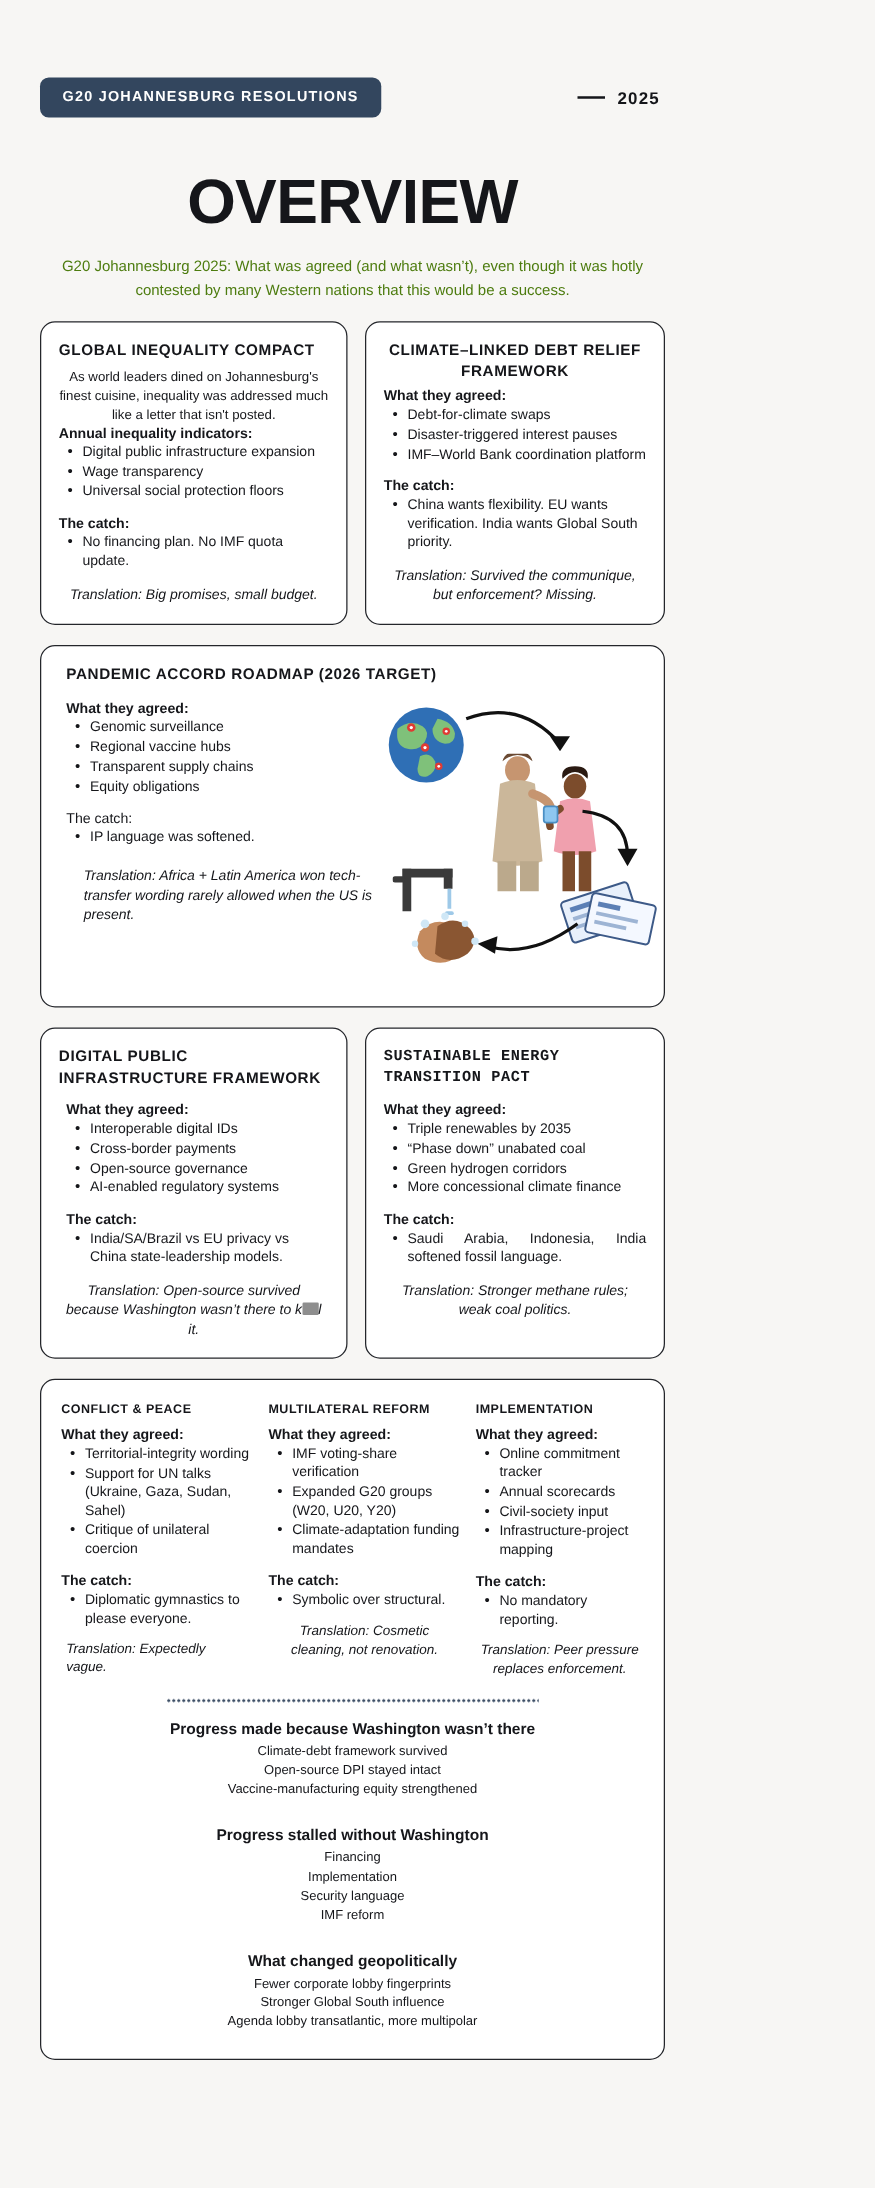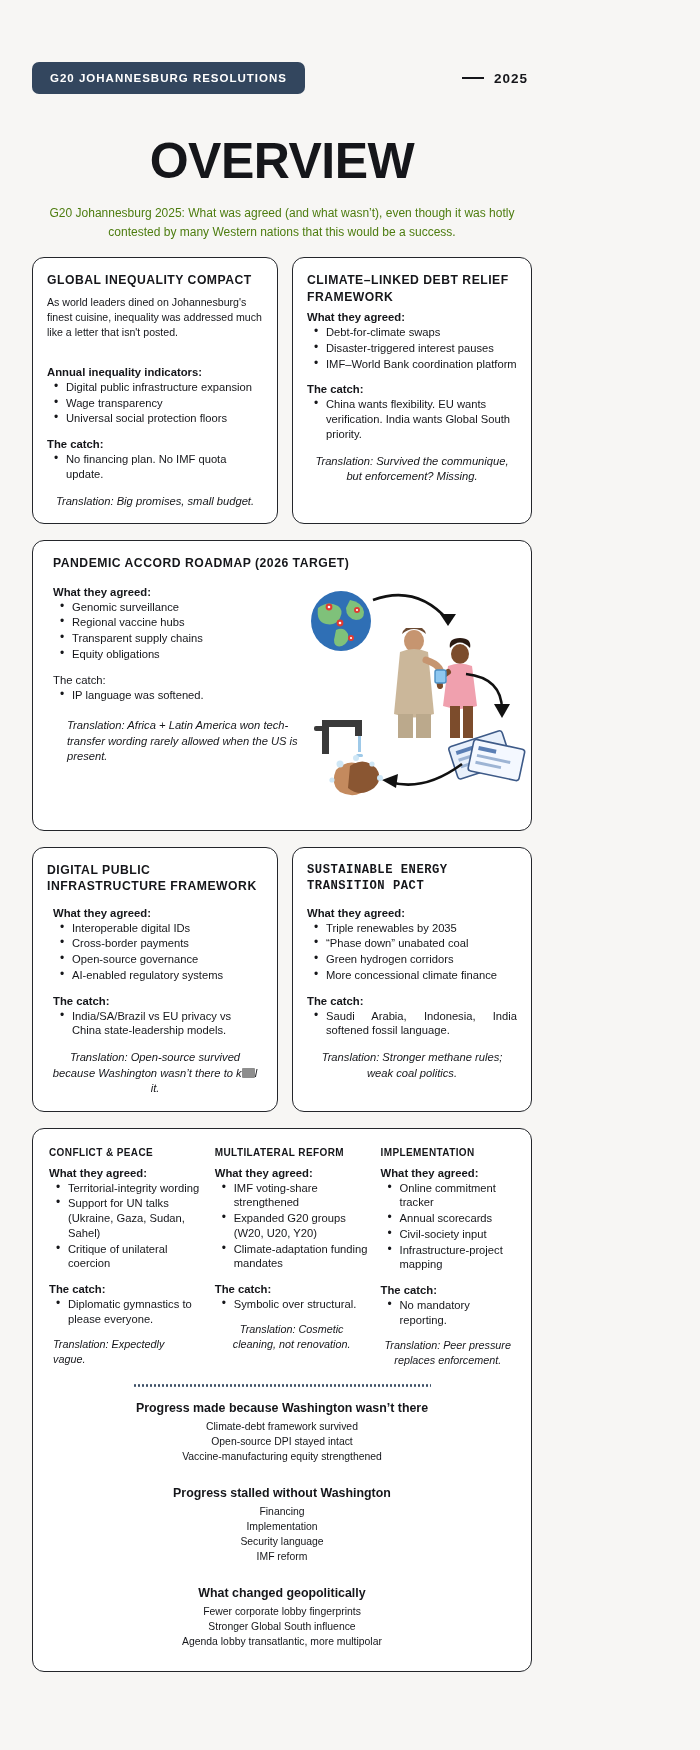--- a/index.html
+++ b/index.html
@@ -35,22 +35,22 @@
   
   .row { display: flex; gap: 14px; margin-top: 16px; }
   .card {
     background: #ffffff; border: 1.4px solid #24262b; border-radius: 12px;
     padding: 14px 14px 14px 14px; flex: 1; position: relative;
   }
   .card-title {
     font-size: 12.2px; font-weight: bold; letter-spacing: 0.5px;
     line-height: 1.35; margin-bottom: 6px;
   }
-  .card-title.center { }
-  .lead { font-size: 10.6px; line-height: 1.42; margin-bottom: 26px; }
+  .card-title.center { text-align: center; }
+  .lead { font-size: 10.6px; line-height: 1.42; margin-bottom: 1px; text-align: center; }
   .lbl { font-size: 11.3px; font-weight: bold; margin-bottom: 2px; }
   .lbl.plain { font-weight: normal; }
   ul { list-style: none; margin: 0 0 0 6px; padding: 0; }
   li { font-size: 11.2px; line-height: 1.32; padding-left: 13px; position: relative; margin-bottom: 1px; }
   li::before { content: "•"; position: absolute; left: 1px; top: -1px; font-size: 12px; }
   .gap { height: 11px; }
   .trans {
     font-size: 11.2px; font-style: italic; line-height: 1.38;
     text-align: center; margin-top: 12px; padding: 0 4px;
   }
@@ -306,21 +306,21 @@
         <ul>
           <li>Diplomatic gymnastics to please everyone.</li>
         </ul>
         <div class="trans">Translation: Expectedly vague.</div>
       </div>
 
       <div class="tri-col c2">
         <div class="tri-head">MULTILATERAL REFORM</div>
         <div class="lbl">What they agreed:</div>
         <ul>
-          <li>IMF voting-share strengthened</li>
+          <li>IMF voting-share verification</li>
           <li>Expanded G20 groups (W20, U20, Y20)</li>
           <li>Climate-adaptation funding mandates</li>
         </ul>
         <div class="gap"></div>
         <div class="lbl">The catch:</div>
         <ul>
           <li>Symbolic over structural.</li>
         </ul>
         <div class="trans">Translation: Cosmetic cleaning, not renovation.</div>
       </div>

